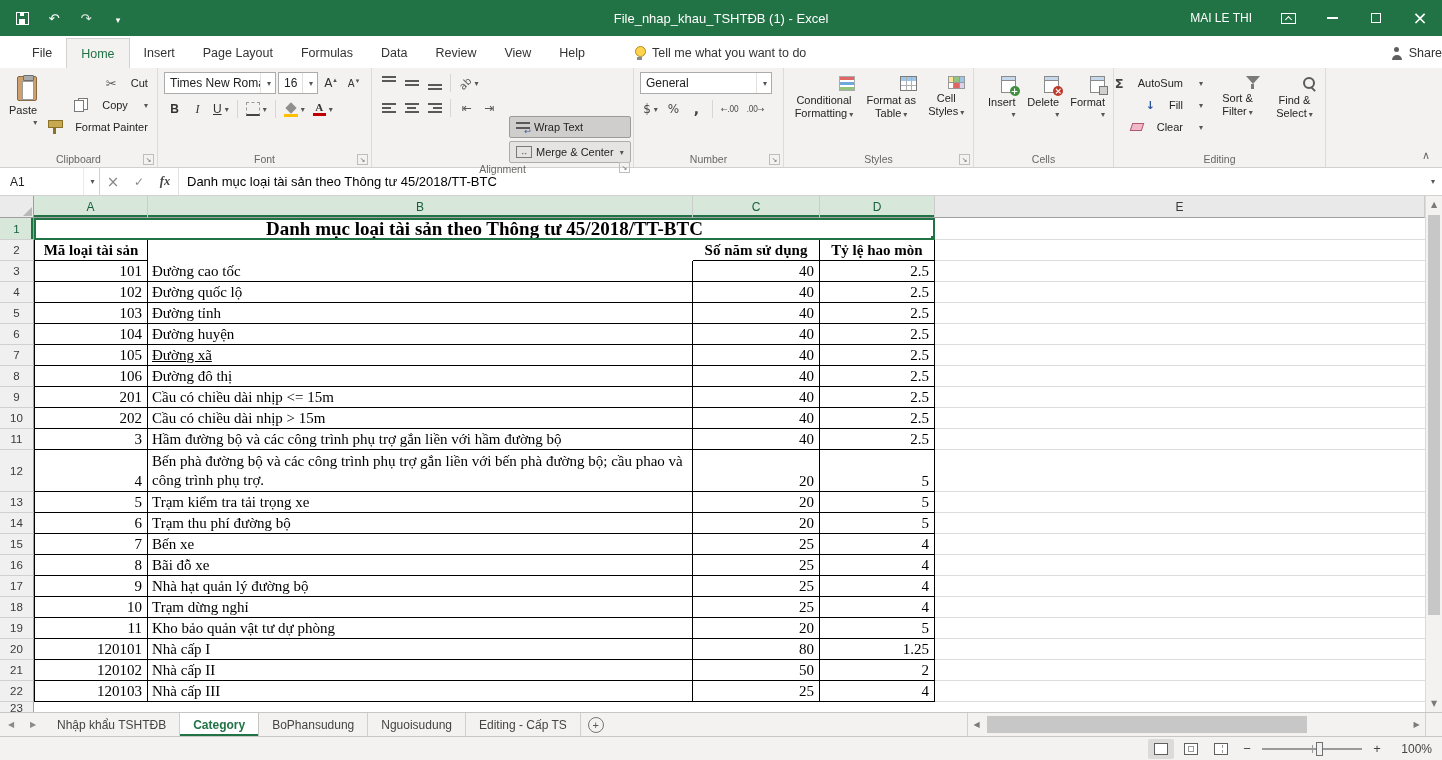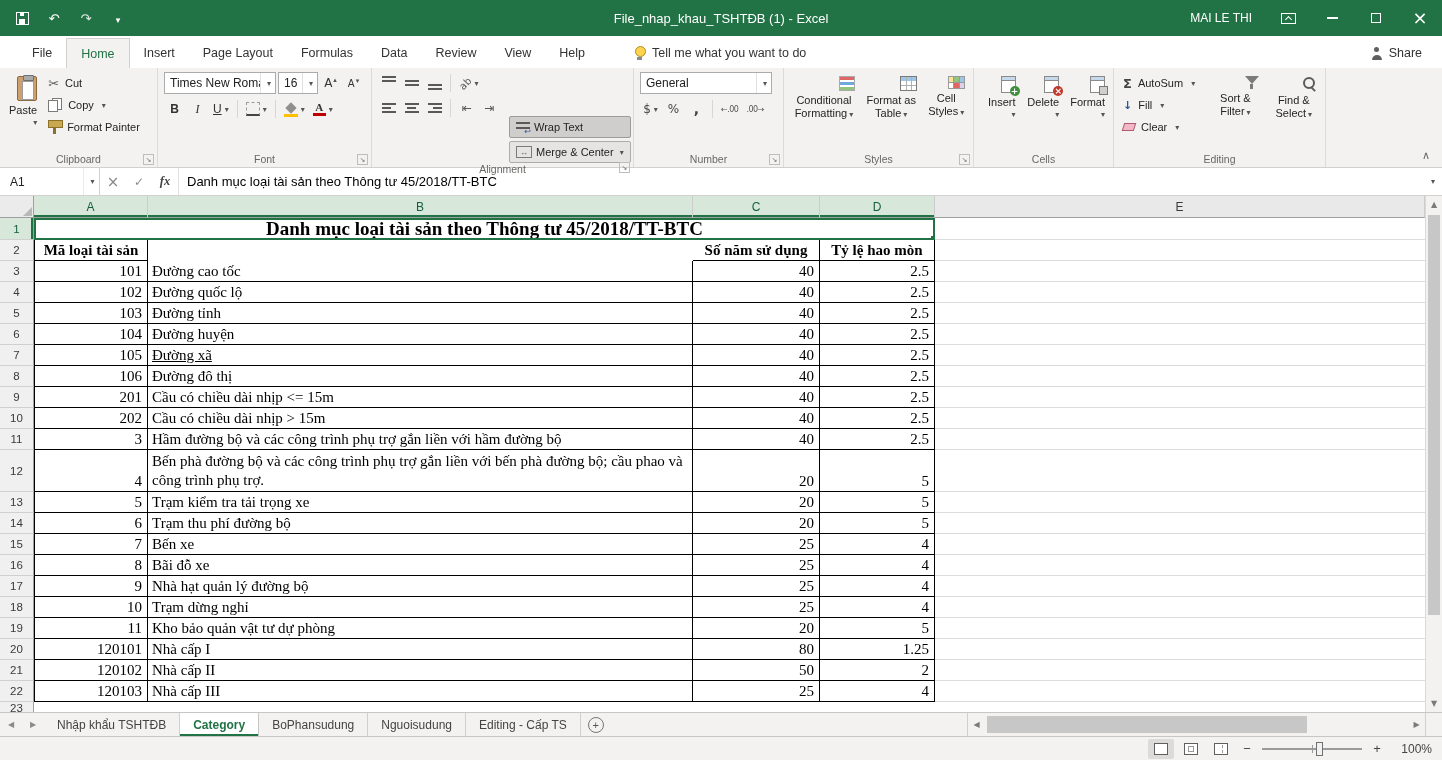--- a/index.html
+++ b/index.html
@@ -28,39 +28,39 @@
 
   
   .tabrow { height:32px; background:#fff; display:flex; align-items:flex-end; flex:0 0 auto; }
   .rtabs { display:flex; align-items:flex-end; height:100%; padding-left:18px; }
   .rtab { padding:0 14px; height:30px; display:flex; align-items:center; font-size:12.5px; color:#333; white-space:nowrap; }
   .rtab.active { background:#f3f2f1; border:1px solid #d2d0ce; border-bottom:none; color:#217346; }
   .tellme { display:flex; align-items:center; gap:7px; margin-left:34px; height:30px; font-size:12.5px; color:#333; }
   .ic-bulb{position:relative;width:12px;height:14px;}
   .ic-bulb::before{content:"";position:absolute;top:0;left:1.5px;width:9px;height:9px;background:#ffd34d;border:1px solid #b08d1e;border-radius:50%;}
   .ic-bulb::after{content:"";position:absolute;bottom:0;left:3.5px;width:5px;height:3px;background:#8a8a8a;}
-  .share { margin-left:auto; display:flex; align-items:center; gap:6px; padding-right:20px; height:30px; font-size:12.5px; color:#333; }
+  .share { margin-left:auto; display:flex; align-items:center; gap:6px; height:30px; font-size:12.5px; color:#333; }
   .ic-person{position:relative;width:12px;height:13px;}
   .ic-person::before{content:"";position:absolute;top:0;left:3.5px;width:5px;height:5px;background:#5f5f5f;border-radius:50%;}
   .ic-person::after{content:"";position:absolute;bottom:0;left:1px;width:10px;height:5px;background:#5f5f5f;border-radius:5px 5px 0 0;}
 
   
   .ribbon { height:100px; background:#f3f2f1; border-bottom:1px solid #d2d0ce; display:flex; align-items:stretch; position:relative; flex:0 0 auto; }
   .rgroup { border-right:1px solid #dddbd9; display:flex; flex-direction:column; flex:0 0 auto; }
   .rg-content { flex:1; display:flex; align-items:flex-start; padding:4px 5px 0 6px; gap:5px; }
   .rg-footer { height:16px; position:relative; display:flex; align-items:center; justify-content:center; }
   .rg-label { font-size:10.5px; color:#696764; }
   .launcher { position:absolute; right:3px; bottom:2px; width:11px; height:11px; border:1px solid #c0beba; display:flex; align-items:center; justify-content:center; }
   .launcher::before{content:"↘";font:7px "DejaVu Sans",sans-serif;color:#6a6a6a;}
   .bigbtn { display:flex; flex-direction:column; align-items:flex-end; gap:3px; padding:4px 3px 0 3px; height:72px; border-radius:2px; }
   .bigbtn .lbl { font-size:11px; color:#252423; text-align:center; line-height:13px; white-space:normal; }
   .cr { font:8px "DejaVu Sans",sans-serif; color:#555; margin-left:2px; }
   .crline { font:8px "DejaVu Sans",sans-serif; color:#555; line-height:6px; }
   .smallcol { display:flex; flex-direction:column; }
-  .smallbtn { display:flex; align-items:center; gap:6px; height:22px; font-size:11px; color:#252423; padding:0 3px; border-radius:2px; white-space:nowrap; }
+  .smallbtn { display:flex; align-items:center; gap:14px; height:22px; font-size:11px; color:#252423; padding:0 3px; border-radius:2px; white-space:nowrap;justify-content:flex-end; }
   .ibtn { height:22px; min-width:21px; display:flex; align-items:center; justify-content:center; gap:1px; padding:0 2px; border-radius:2px; border:1px solid transparent; }
   .txtbtn { display:flex; align-items:center; gap:4px; font-size:11px; color:#252423; height:22px; padding:0 6px; border:1px solid transparent; border-radius:2px; white-space:nowrap; }
   .txtbtn.on { background:#d0cecc; border-color:#9d9b99; }
   .txtbtn.on2 { background:#e6e4e2; border-color:#adabab; }
   .combo { display:flex; align-items:stretch; background:#fff; border:1px solid #ababab; height:22px; font-size:12px; color:#222; }
   .combo .val { overflow:hidden; white-space:nowrap; padding:3px 0 0 5px; flex:1; }
   .combo .cbtn { border-left:1px solid #e3e1df; width:15px; display:flex; align-items:center; justify-content:center; }
   .frow { display:flex; align-items:center; gap:2px; }
   .fcol { display:flex; flex-direction:column; gap:3px; }
   .vsep { width:1px; height:18px; background:#d8d6d4; margin:0 3px; align-self:center; }

